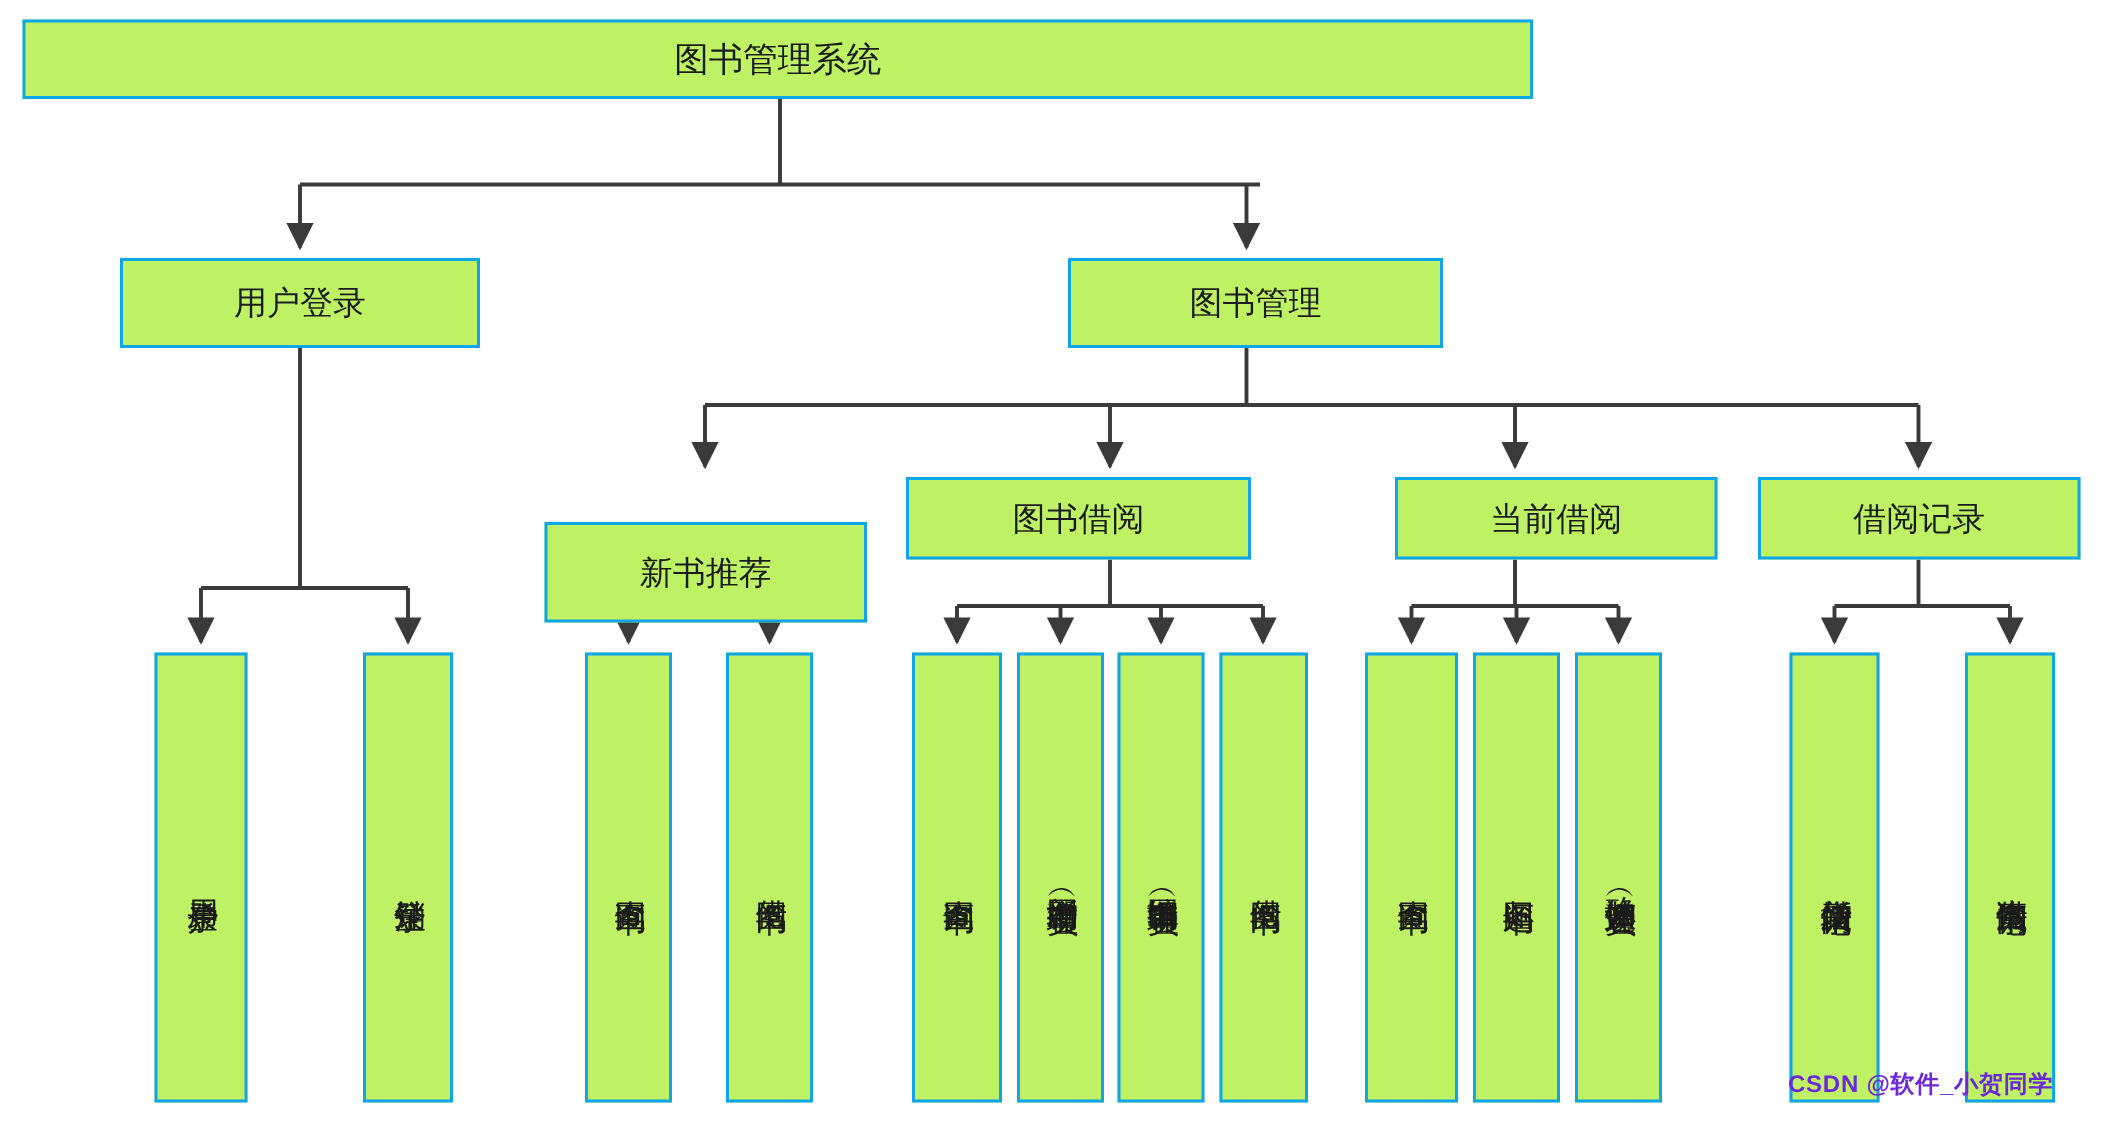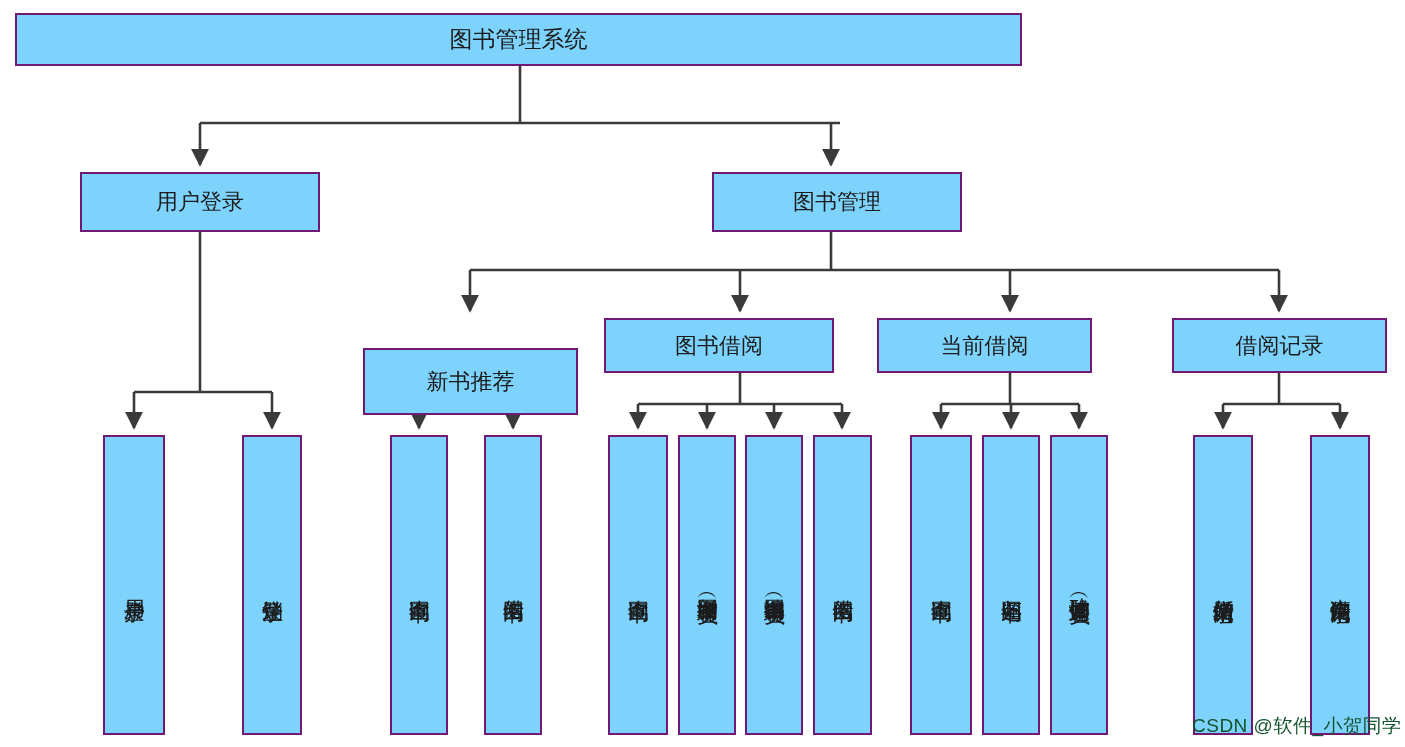--- a/index.html
+++ b/index.html
@@ -21,22 +21,22 @@
     position: absolute;
     left: 0;
     top: 0;
     width: 1405px;
     height: 747px;
     pointer-events: none;
   }
   .node {
     position: absolute;
     box-sizing: border-box;
-    background: #7dd3fc;
-    border: 2px solid #701a75;
+    background: #bef264;
+    border: 2px solid #0ea5e9;
     display: flex;
     align-items: center;
     justify-content: center;
     color: #1b1b1b;
     line-height: 1.18;
   }
   .node.root {
     font-size: 23px;
   }
   .node.lvl2 {
@@ -51,24 +51,25 @@
     align-items: center;
     justify-content: center;
   }
   .node.leaf .label {
     writing-mode: vertical-rl;
     text-orientation: upright;
     white-space: nowrap;
   }
   .watermark {
     position: absolute;
-    font-size: 19px;
-    color: #14532d;
+    font-size: 16px;
+    color: #6d28d9;
     white-space: nowrap;
     letter-spacing: 0.5px;
+    font-weight: bold;
   }
 </style>
 </head>
 <body>
 
 <div id="canvas">
 
   <svg class="wires" viewBox="0 0 1405 747" xmlns="http://www.w3.org/2000/svg">
     <defs>
       <marker id="arrow" viewBox="0 0 10 10" refX="9" refY="5" markerWidth="7" markerHeight="7" orient="auto-start-reverse">
@@ -129,21 +130,21 @@
   <div class="node lvl2" style="left: 712px; top: 172px; width: 250px; height: 60px;">
     <span class="label">图书管理</span>
   </div>
 
   <div class="node lvl2" style="left: 363px; top: 326px; width: 215px; height: 67px; margin-top: 22px;">
     <span class="label">新书推荐</span>
   </div>
   <div class="node lvl2" style="left: 604px; top: 318px; width: 230px; height: 55px;">
     <span class="label">图书借阅</span>
   </div>
-  <div class="node lvl2" style="left: 877px; top: 318px; width: 215px; height: 55px;">
+  <div class="node lvl2" style="left: 930px; top: 318px; width: 215px; height: 55px;">
     <span class="label">当前借阅</span>
   </div>
   <div class="node lvl2" style="left: 1172px; top: 318px; width: 215px; height: 55px; font-family: Liberation Serif, serif;">
     <span class="label">借阅记录</span>
   </div>
 
   <div class="node leaf" style="left: 103px; top: 435px; width: 62px; height: 300px;">
     <span class="label">用户登录</span>
   </div>
   <div class="node leaf" style="left: 242px; top: 435px; width: 60px; height: 300px;">

